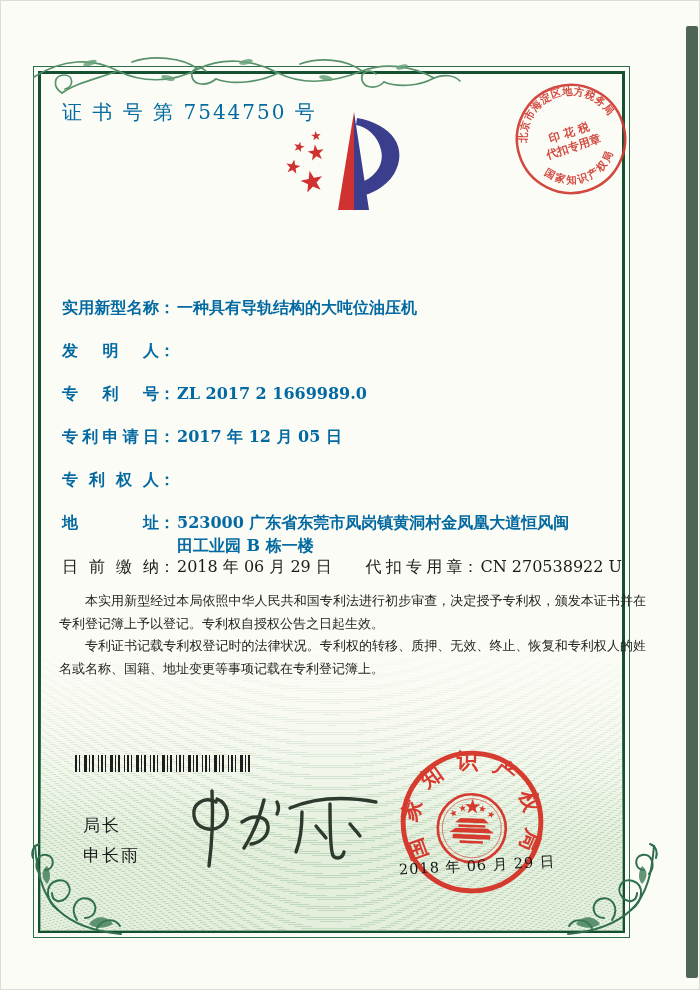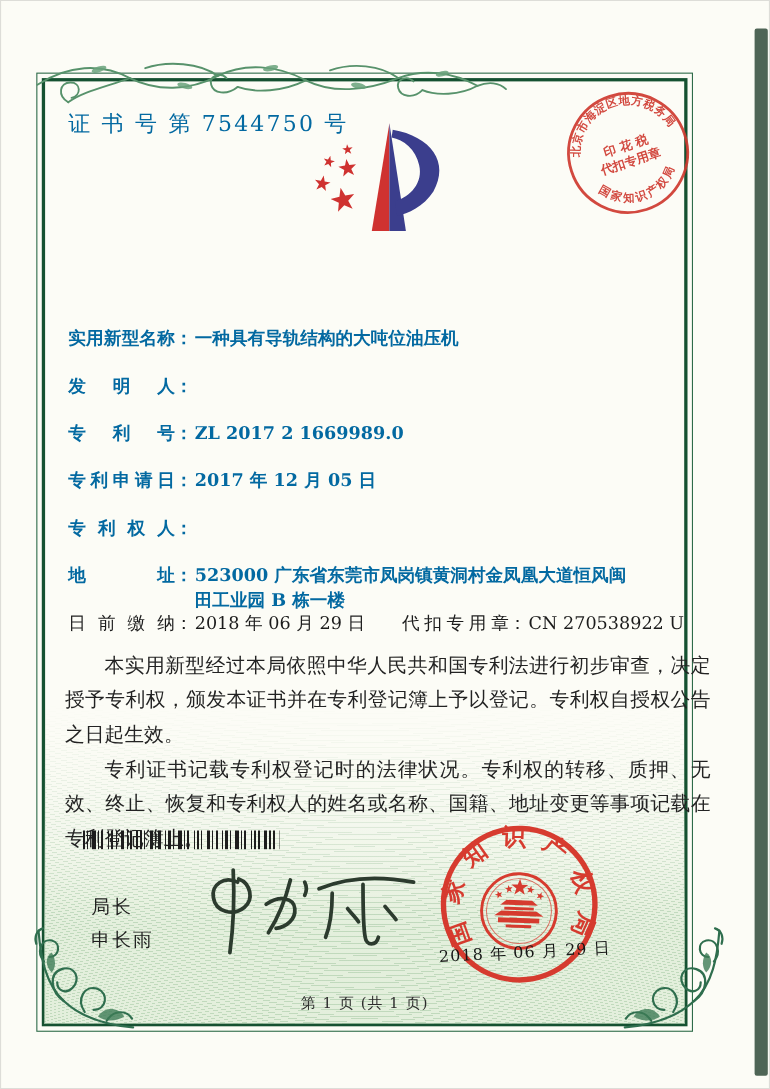--- a/index.html
+++ b/index.html
@@ -46,21 +46,21 @@
   .field-colon { flex:0 0 18px; }
   .field-value { flex:1; }
   .field-value.addr { max-width:404px; }
 
   .grant-row { position:absolute; left:62px; top:557px; width:560px; display:flex;
     font-size:16px; color:#1c1c1c; }
   .grant-left { display:flex; }
   .grant-right { display:flex; margin-left:auto; }
 
   .paragraphs { position:absolute; left:59px; top:590px; width:587px;
-    font-size:18px; line-height:1.74; color:#232323; text-align:justify; }
+    font-size:13px; line-height:1.74; color:#232323; text-align:justify; }
   .paragraphs p { text-indent:2em; }
 
   .barcode { position:absolute; left:75px; top:755px; width:179px; height:17px;
     background: repeating-linear-gradient(90deg,
       #1d1d1d 0 2px,  transparent 2px 4px,
       #1d1d1d 4px 5px, transparent 5px 9px,
       #1d1d1d 9px 12px, transparent 12px 14px,
       #1d1d1d 14px 15px, transparent 15px 17px,
       #1d1d1d 17px 19px, transparent 19px 23px,
       #1d1d1d 23px 24px, transparent 24px 26px); }
@@ -274,15 +274,14 @@
         <polygon points="66,86 104,86 98,81 72,81"></polygon>
         <rect x="70" y="88" width="30" height="3"></rect>
         <polygon points="60,97 110,97 103,92 67,92"></polygon>
         <rect x="64" y="99" width="42" height="5"></rect>
         <rect x="72" y="106" width="26" height="3"></rect>
       </g>
     </g>
   </svg>
   <div class="seal-date">2018 年 06 月 29 日</div>
 
-  <div class="footer">第 1 页 (共 1 页)</div>
 
 </div>
 
 </body></html>

